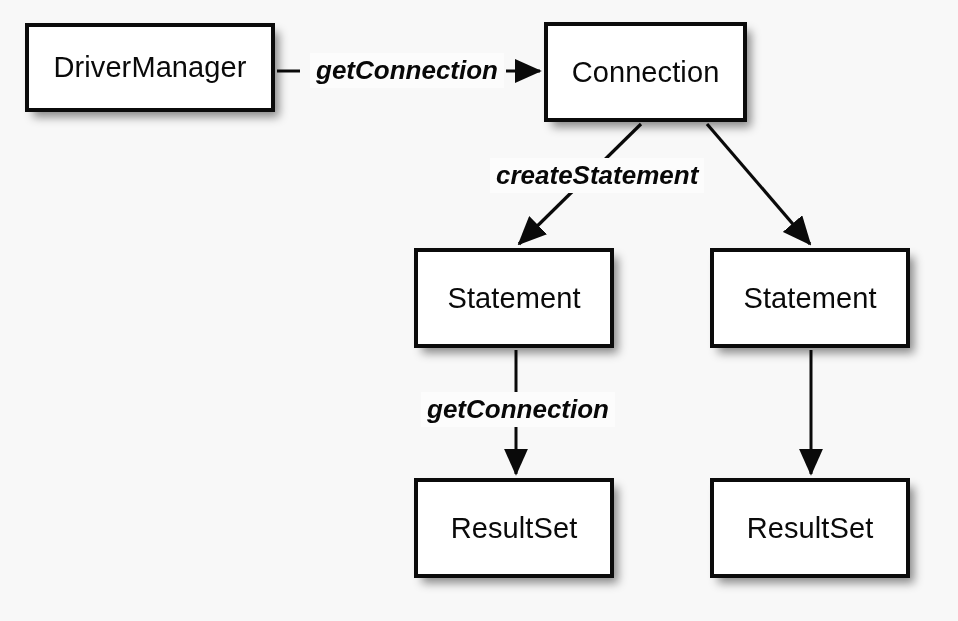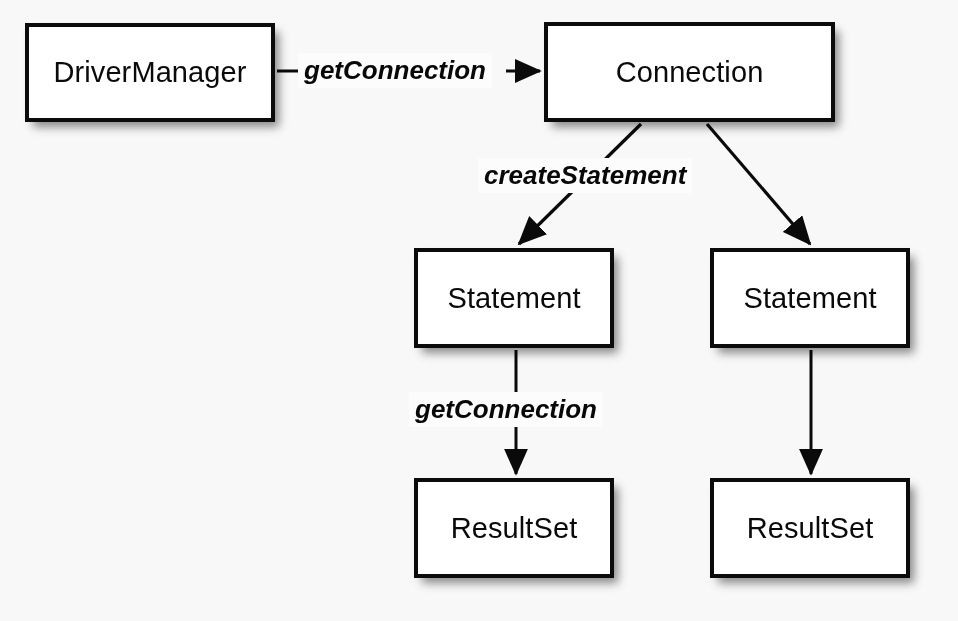--- a/index.html
+++ b/index.html
@@ -55,20 +55,21 @@
     z-index: 4;
     background: #fcfcfc;
     color: #080808;
     font-size: 26px;
     font-style: italic;
     font-weight: 700;
     white-space: nowrap;
     line-height: 1.18;
     padding: 2px 6px;
     box-sizing: border-box;
+    margin-left: 12px;
   }
 </style>
 </head>
 <body>
 
 <div id="diagram-canvas">
 
   <svg class="edge-layer" viewBox="0 0 958 621" width="958" height="621" xmlns="http://www.w3.org/2000/svg">
     <defs>
       <marker id="arrowhead" markerWidth="9" markerHeight="8" refX="8.4" refY="4" orient="auto" markerUnits="strokeWidth">
@@ -81,25 +82,25 @@
 
     <line x1="641" y1="124" x2="519" y2="244" stroke="#0a0a0a" stroke-width="3.2" marker-end="url(#arrowhead)"></line>
 
     <line x1="707" y1="124" x2="810" y2="244" stroke="#0a0a0a" stroke-width="3.2" marker-end="url(#arrowhead)"></line>
 
     <line x1="516" y1="350" x2="516" y2="474" stroke="#0a0a0a" stroke-width="3" marker-end="url(#arrowhead)"></line>
 
     <line x1="811" y1="350" x2="811" y2="474" stroke="#0a0a0a" stroke-width="3" marker-end="url(#arrowhead)"></line>
   </svg>
 
-  <div class="node" style="left:25px; top:23px; width:250px; height:99px;">
+  <div class="node" style="left:25px; top:23px; width:250px; height:89px;">
     <span class="node-label">DriverManager</span>
   </div>
 
-  <div class="node" style="left:544px; top:22px; width:291px; height:100px;">
+  <div class="node" style="left:544px; top:22px; width:203px; height:100px;">
     <span class="node-label">Connection</span>
   </div>
 
   <div class="node" style="left:414px; top:248px; width:200px; height:100px;">
     <span class="node-label">Statement</span>
   </div>
 
   <div class="node" style="left:710px; top:248px; width:200px; height:100px;">
     <span class="node-label">Statement</span>
   </div>

